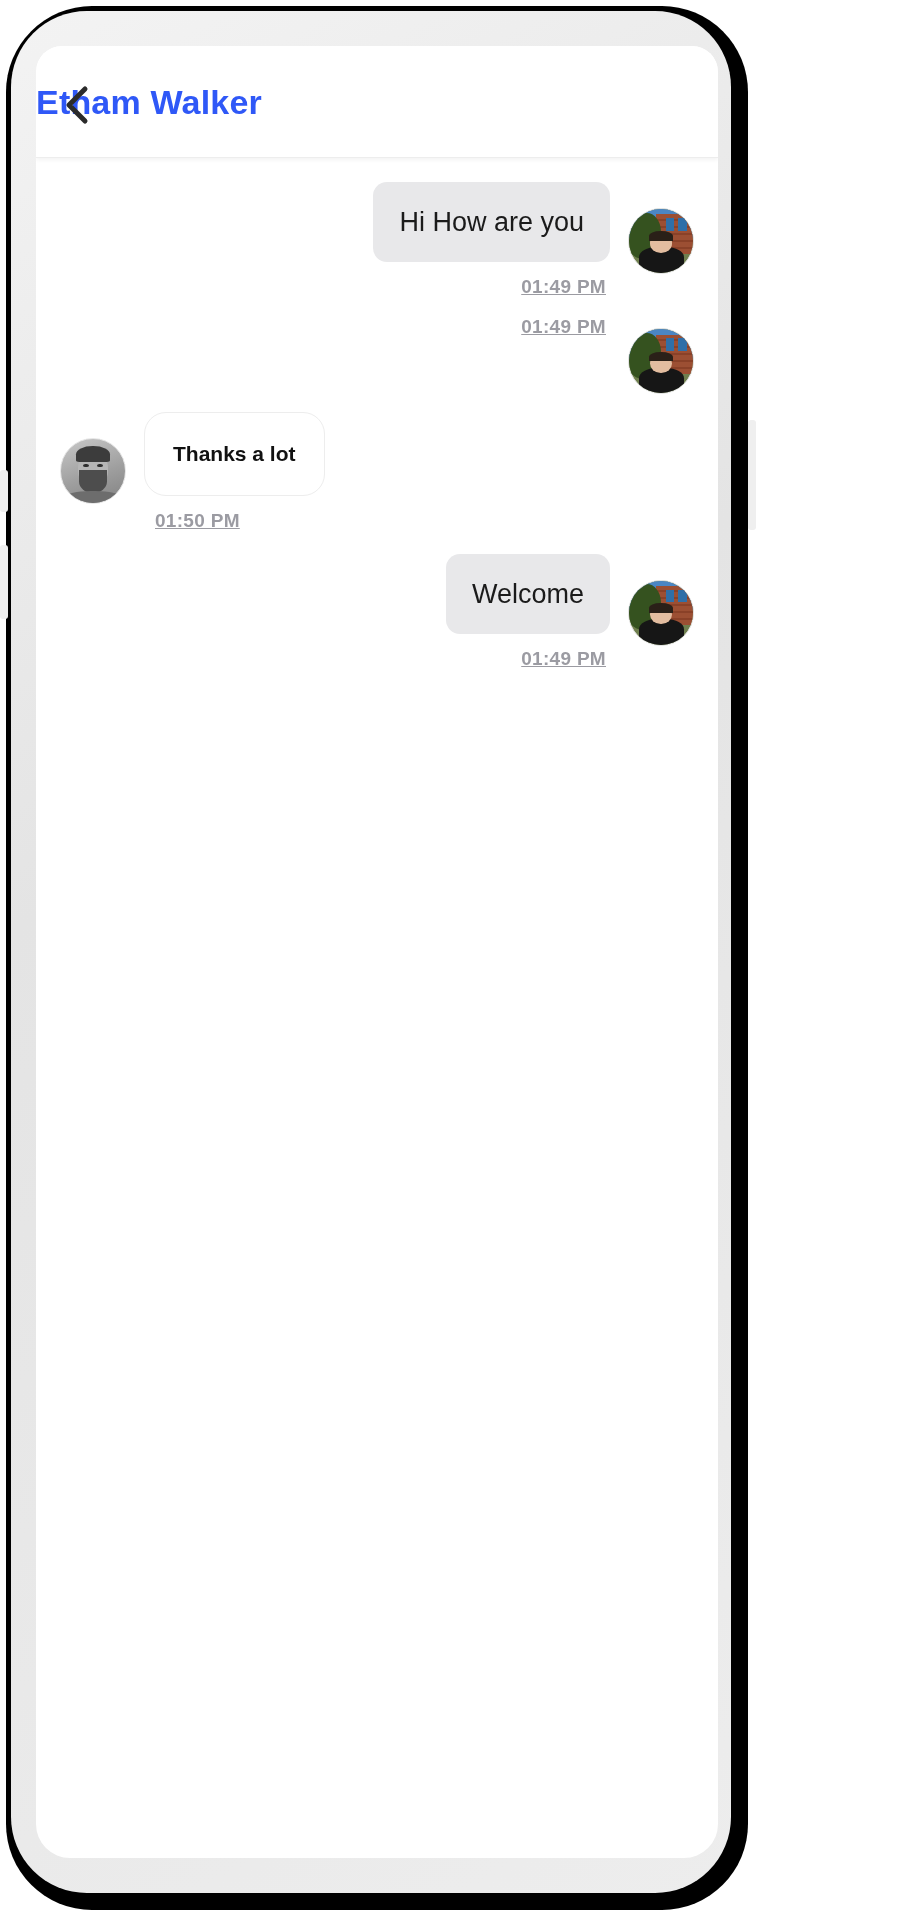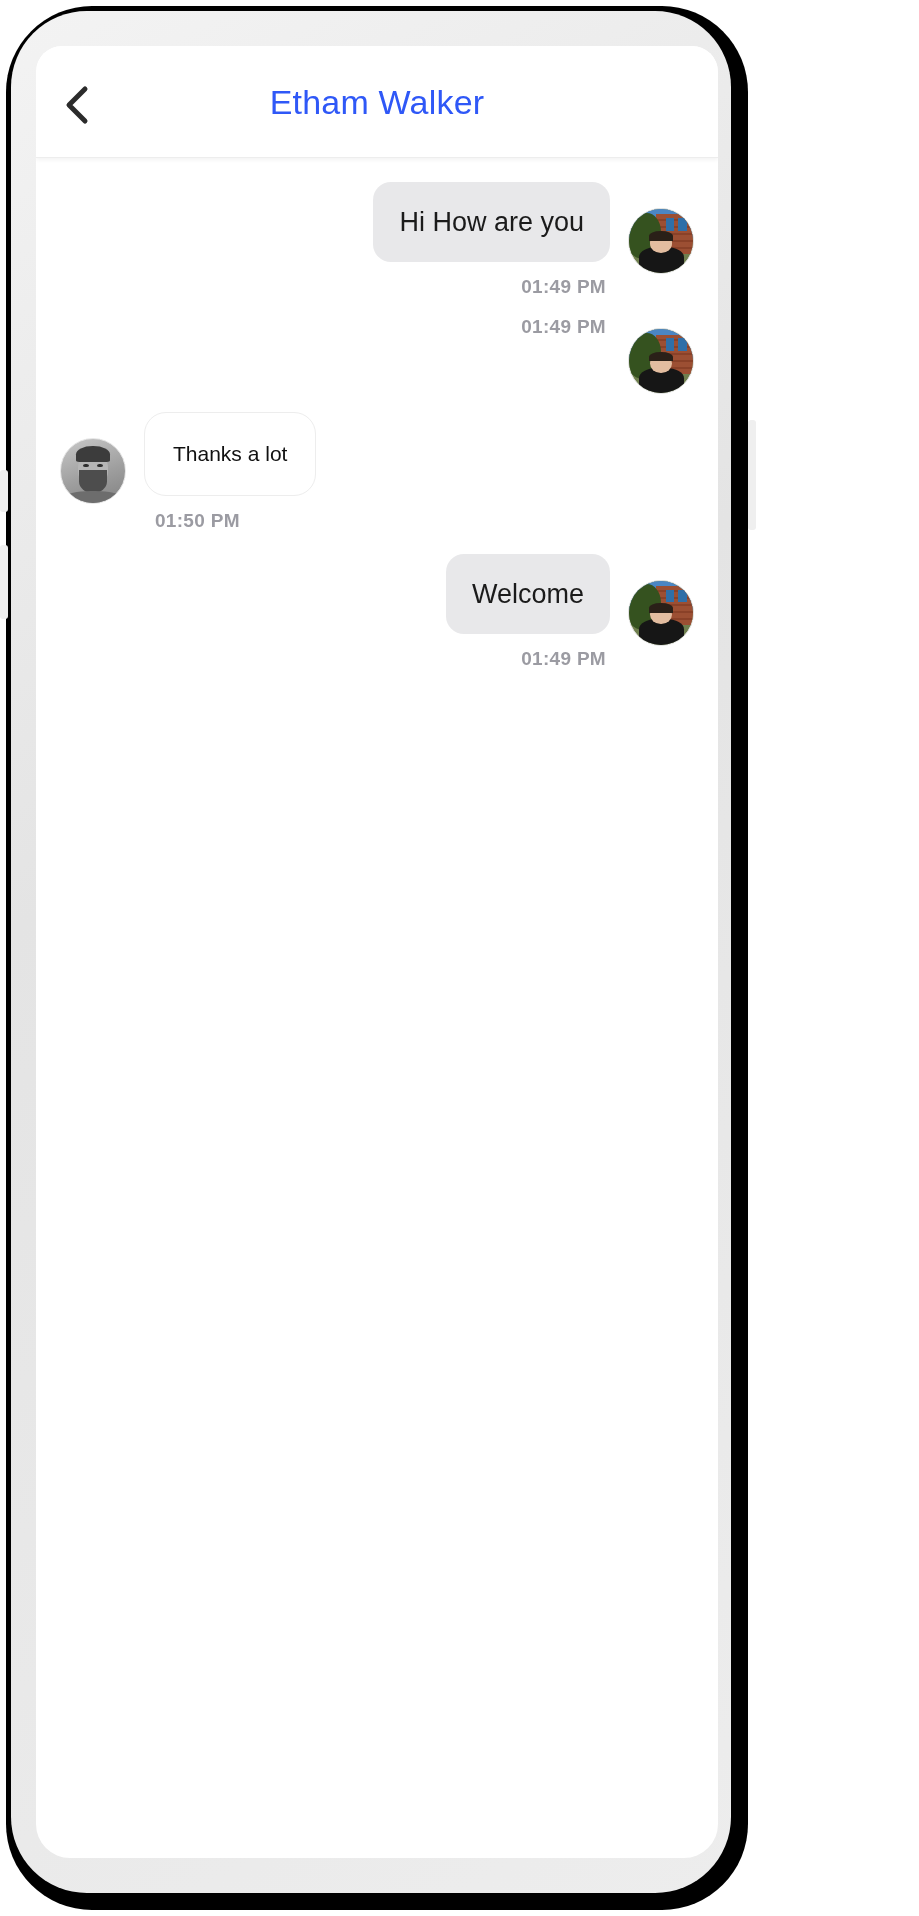--- a/index.html
+++ b/index.html
@@ -100,23 +100,23 @@
   }
   .back-button svg { display: block; }
 
   .header-title {
     position: absolute;
     left: 0;
     top: 0;
     width: 682px;
     height: 112px;
     line-height: 112px;
-    text-align: center;
+    text-align: left;
     font-size: 34px;
-    font-weight: normal;
+    font-weight: bold;
     color: #2f58f7;
     letter-spacing: 0.2px;
   }
 
   
   .chat-scroll {
     position: absolute;
     left: 0;
     top: 112px;
     width: 682px;
@@ -142,37 +142,39 @@
   .bubble {
     border-radius: 18px;
     padding: 24px 26px;
     font-size: 27px;
     color: #1b1b1b;
     line-height: 1.2;
     max-width: 430px;
   }
   .bubble.gray {
     background: #e8e8ea;
+    border-radius: 14px;
   }
   .bubble.outline {
     background: #ffffff;
     border: 1px solid #ededed;
     border-radius: 22px;
     font-size: 21px;
-    font-weight: normal;
+    font-weight: bold;
     padding: 28px 28px;
     color: #111111;
   }
 
   .timestamp {
     font-size: 19px;
     color: #9b9ba2;
     font-weight: bold;
     margin-top: 14px;
     letter-spacing: 0.3px;
+    text-decoration: underline;
   }
   .timestamp.out { margin-right: 4px; }
   .timestamp.in  { margin-left: 11px; }
 
   .avatar {
     width: 66px;
     height: 66px;
     border-radius: 50%;
     flex: 0 0 66px;
     overflow: hidden;

